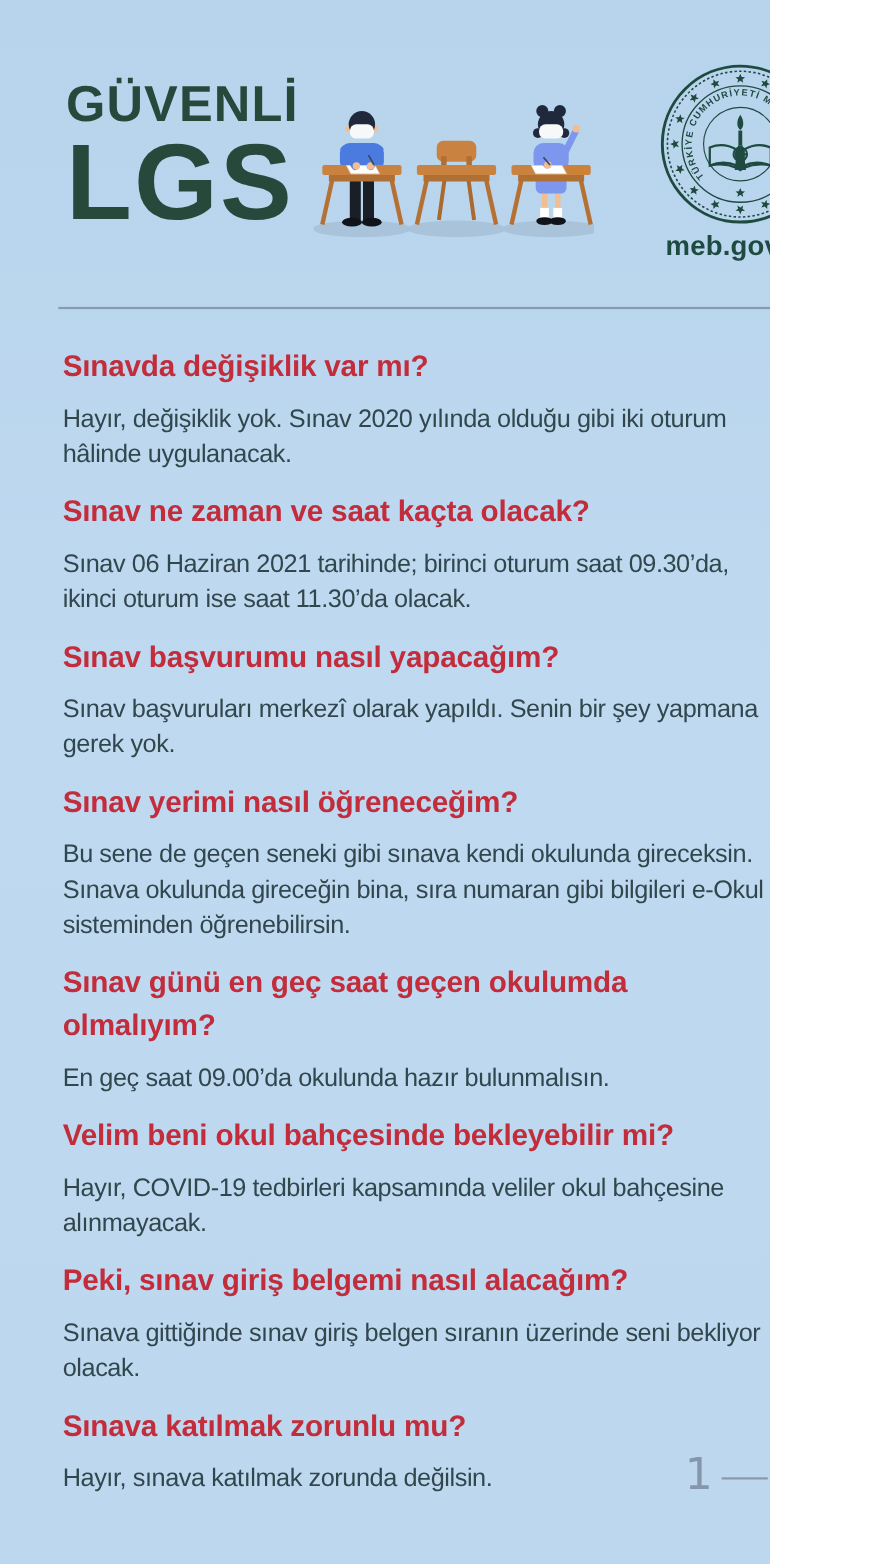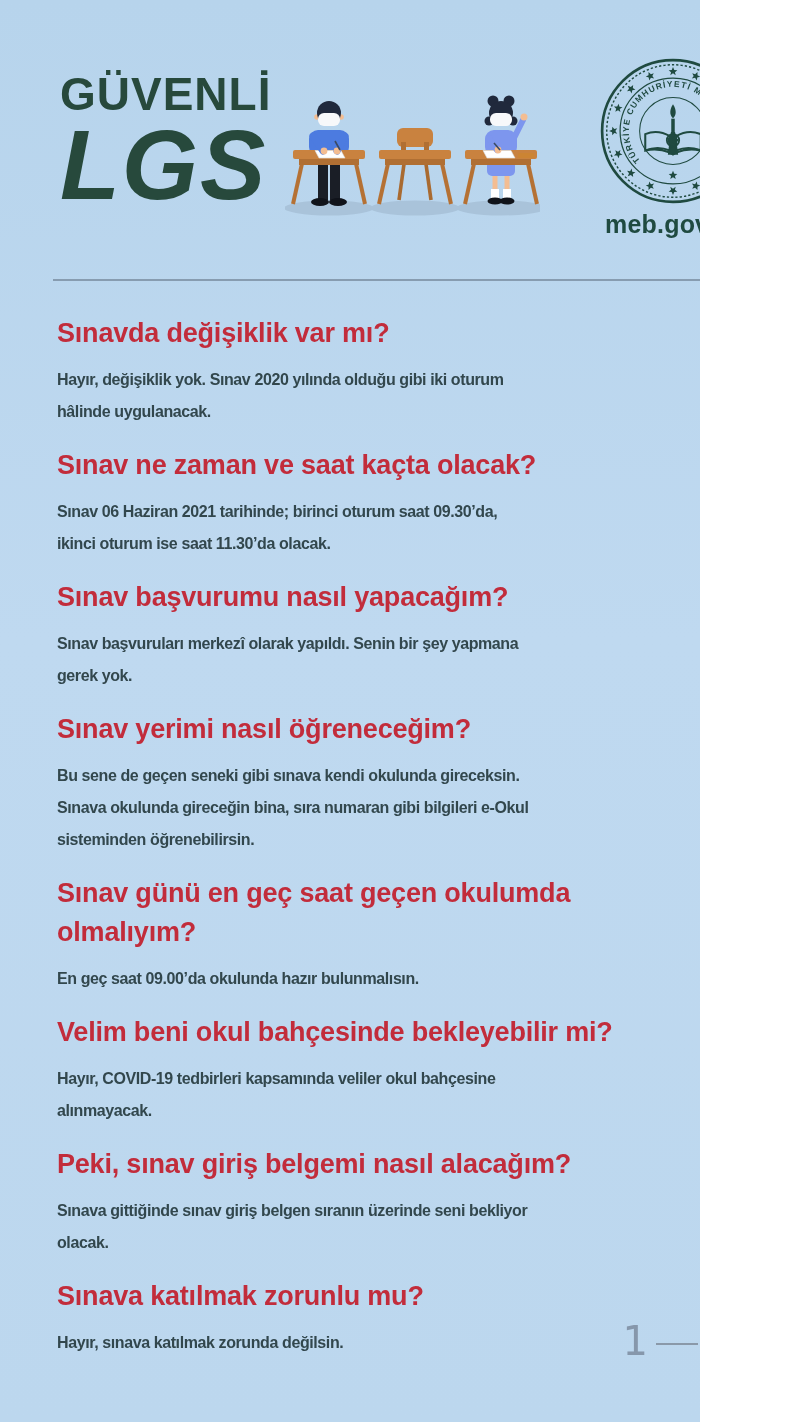--- a/index.html
+++ b/index.html
@@ -7,21 +7,21 @@
   body { font-family:"Liberation Sans","DejaVu Sans",sans-serif; }
 
   .poster{
     position:relative; width:700px; height:1422px; overflow:hidden;
     background:linear-gradient(180deg,#b7d4ec 0%,#bfd9f0 45%,#bcd7ee 100%);
   }
 
   
   .logo-block{ position:absolute; left:60px; top:70px; color:#27493c; }
   .logo-line1{ font-size:46px; font-weight:800; letter-spacing:1px; line-height:1.05; }
-  .logo-line2{ font-size:98px; font-weight:900; letter-spacing:2px; line-height:.92; margin-top:2px;font-style:italic; }
+  .logo-line2{ font-size:98px; font-weight:900; letter-spacing:2px; line-height:.92; margin-top:2px; }
 
   .illustration{ position:absolute; left:285px; top:92px; }
 
   .seal{ position:absolute; left:598px; top:56px; }
   .seal-text{ font-size:8.2px; font-weight:700; letter-spacing:1.1px; fill:#1f4a40; }
 
   .website{
     position:absolute; left:584px; top:210px; width:170px; text-align:center;
     font-size:25px; font-weight:800; color:#1f4a40; letter-spacing:.2px;
   }
@@ -30,21 +30,21 @@
             background:#7e92a5; opacity:.85; }
 
   
   .content{ position:absolute; left:57px; top:314px; width:692px; }
   .qa-section{ margin-bottom:18px; }
   .question{
     color:#c22c3b; font-size:27px; font-weight:800; line-height:39px;
     letter-spacing:-.2px; white-space:pre-line; margin-bottom:11px;
   }
   .answer{
-    color:#32474d; font-size:16px; font-weight:700; line-height:32px;
+    color:#32474d; font-size:23px; font-weight:400; line-height:32px;
     letter-spacing:-.4px; white-space:pre-line;
   }
 
   
   .page-number{
     position:absolute; right:52px; top:1318px; font-size:40px; font-weight:400;
     color:#8697ab; font-family:"DejaVu Sans","Liberation Sans",sans-serif;
   }
   .page-dash{ position:absolute; right:2px; top:1343px; width:42px; height:2px; background:#8a99a9; }
 </style>

